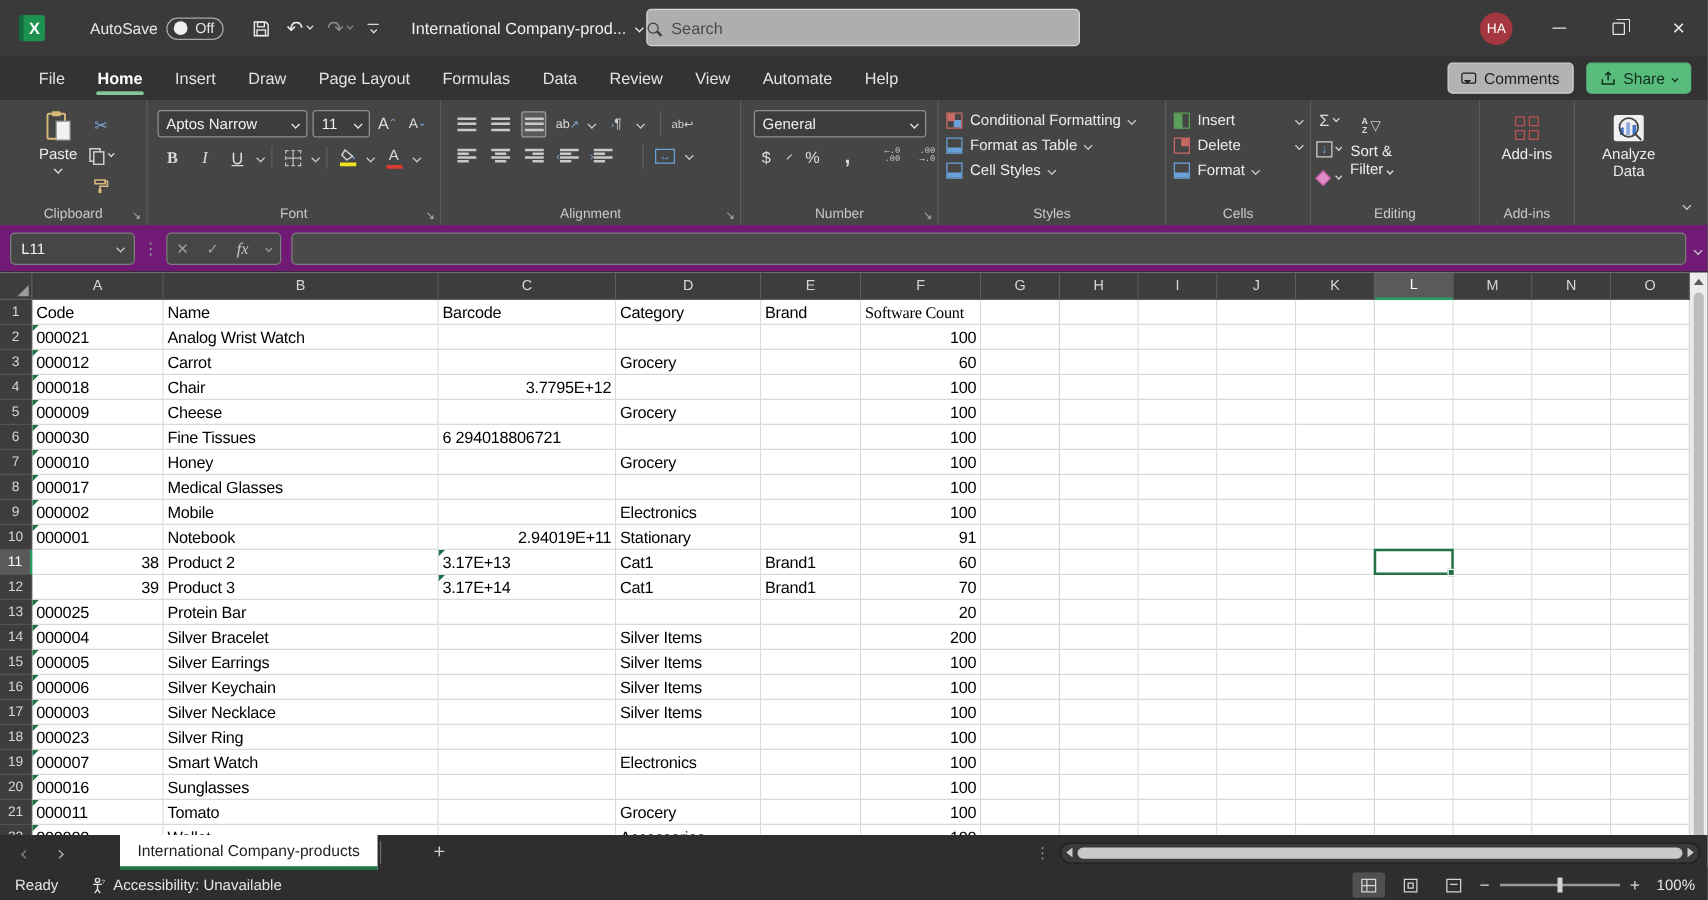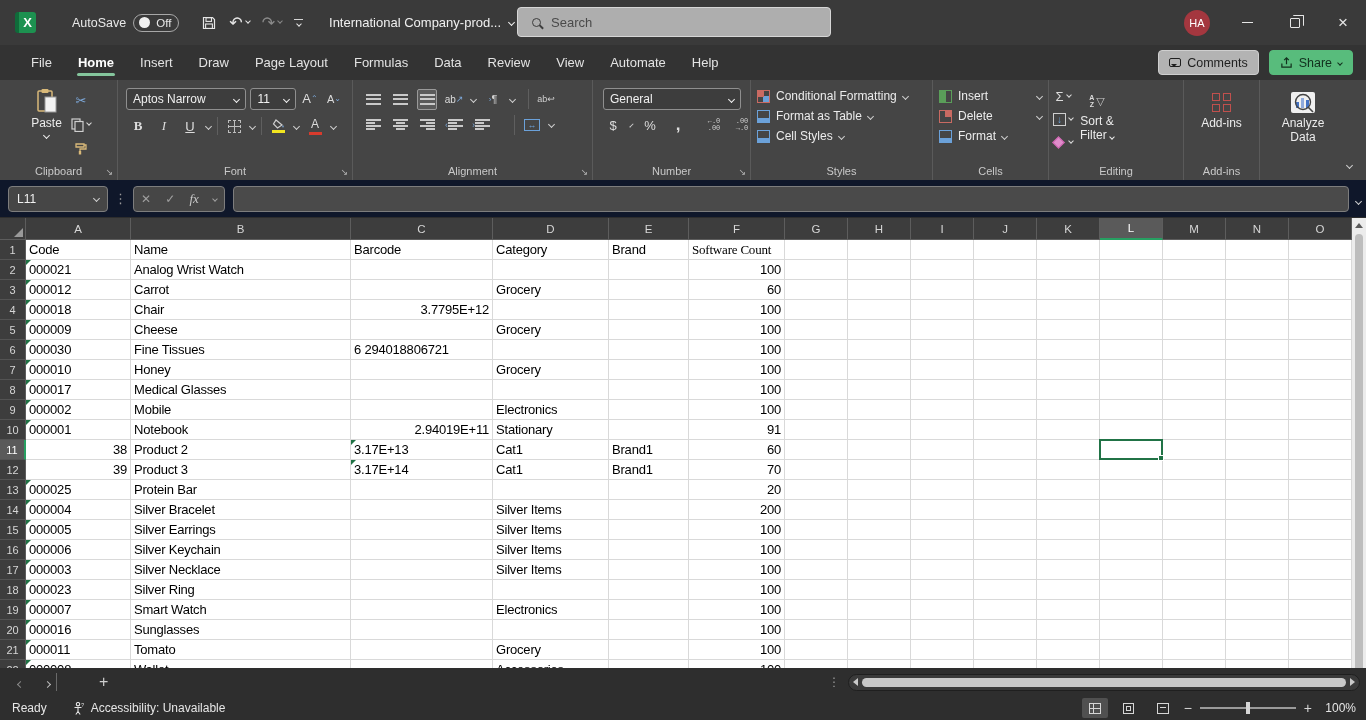--- a/index.html
+++ b/index.html
@@ -17,22 +17,22 @@
   .knob { width:11px; height:11px; background:#f0f0f0; border-radius:50%; }
   .toggle-state { font-size:11.5px; color:#e8e8e8; }
   .qat { display:flex; align-items:center; gap:4px; margin-left:18px; }
   .qat-btn { display:flex; align-items:center; padding:3px 4px; border-radius:3px; font-size:16px; color:#e6e6e6; }
   .qat-btn.disabled { color:#8a8a8a; }
   .chev { display:inline-block; width:5px; height:5px; border-right:1.4px solid currentColor; border-bottom:1.4px solid currentColor; transform:rotate(45deg); }
   .chev-sm { width:4px; height:4px; margin-left:3px; position:relative; top:-2px; }
   .overbar-chev { display:flex; flex-direction:column; align-items:center; gap:2px; }
   .overbar-chev .bar { width:9px; height:1.5px; background:#d5d5d5; }
   #doc-title { margin-left:22px; font-size:13px; color:#f0f0f0; display:flex; align-items:center; gap:8px; }
-  #search-box { position:absolute; left:517px; top:7px; width:314px; height:30px; background:#aeaeae;
-    border:1px solid #d6d6d6; border-radius:4px; display:flex; align-items:center; padding-left:14px; gap:10px; }
+  #search-box { position:absolute; left:517px; top:7px; width:347px; height:30px; background:#aeaeae;
+    border:1px solid #d6d6d6; border-radius:4px; display:flex; align-items:center; padding-left:0; gap:10px; }
   #search-box input { border:none; outline:none; background:transparent; font-size:13px; color:#333; width:280px; font-family:"Liberation Sans",sans-serif; }
   #search-box input::placeholder { color:#4a4a4a; }
   .mag { position:relative; width:9px; height:9px; border:1.5px solid #3d3d3d; border-radius:50%; flex:0 0 auto; }
   .mag::after { content:""; position:absolute; width:5px; height:1.5px; background:#3d3d3d; transform:rotate(45deg); right:-4px; bottom:-2px; }
   .avatar { position:absolute; left:1184px; top:10px; width:26px; height:26px; border-radius:50%;
     background:#a4373f; color:#fff; font-size:11px; display:flex; align-items:center; justify-content:center; }
   .wbtn { position:absolute; top:0; width:46px; height:45px; display:flex; align-items:center; justify-content:center; color:#e6e6e6; }
   #btn-min { left:1224px; } #btn-max { left:1272px; } #btn-close { left:1320px; font-size:17px; font-weight:300; }
   .minbar { width:11px; height:1.5px; background:#e6e6e6; }
   .restore { position:relative; width:10px; height:10px; border:1.2px solid #e6e6e6; border-radius:1px; }
@@ -96,21 +96,21 @@
   .decicon { font-size:7px; line-height:7px; color:#cfcfcf; text-align:center; font-family:"Liberation Mono",monospace; }
   .az { font-size:7px; line-height:7px; color:#dcdcdc; font-weight:bold; text-align:center; }
   .funnel { color:#cfcfcf; font-size:11px; }
   .eraser { width:9px; height:9px; background:#e08ccb; border:1px solid #c45ba6; transform:rotate(45deg); }
   .fillbox { width:13px; height:13px; border:1.2px solid #cfcfcf; color:#6ba1d9; font-size:10px; display:flex; align-items:center; justify-content:center; }
   .addins-ic { width:19px; height:19px; display:grid; grid-template-columns:8px 8px; grid-template-rows:8px 8px; gap:3px; }
   .addins-ic span { border:1.6px solid #c0504d; }
   #collapse-chev { position:absolute; right:14px; bottom:8px; color:#cfcfcf; }
 
   
-  #formularow { top:180px; height:38px; background:#0f172a; display:flex; align-items:center; border-bottom:1px solid #2d2d2d; }
+  #formularow { top:180px; height:38px; background:#701a75; display:flex; align-items:center; border-bottom:1px solid #2d2d2d; }
   #namebox { margin-left:8px; width:100px; height:26px; background:#464646; border:1px solid #7d7d7d; border-radius:4px;
     display:flex; align-items:center; justify-content:space-between; padding:0 8px; color:#f2f2f2; font-size:12px; }
   .vdots { color:#9a9a9a; font-size:13px; margin:0 6px; letter-spacing:0; }
   #fxgroup { width:92px; height:26px; background:#464646; border:1px solid #7d7d7d; border-radius:4px;
     display:flex; align-items:center; justify-content:space-around; color:#9f9f9f; font-size:12px; }
   .fx { font-family:"Liberation Serif",serif; font-style:italic; color:#c8c8c8; font-size:13px; }
   #formula-input { margin-left:8px; width:1116px; height:26px; background:#4a4a4a; border:1px solid #7d7d7d; border-radius:4px;
     color:#f0f0f0; font-size:12px; padding:0 8px; outline:none; font-family:"Liberation Sans",sans-serif; }
   #fbar-expand { margin-left:7px; color:#cfcfcf; }
 
@@ -979,20 +979,23 @@
 </div>
 <div id="vscroll">
   <span class="varrow up"></span>
   <div id="vthumb"></div>
   <span class="varrow down"></span>
 </div>
 
 <div id="sheetbar" class="band">
   <span class="navchev dim"><span class="chev" style="transform:rotate(135deg);"></span></span>
   <span class="navchev"><span class="chev" style="transform:rotate(-45deg);"></span></span>
+  <div id="active-tab">
+      <span>International Company-products</span>
+    </div>
   <span class="tabdiv"></span>
   <span id="newsheet">+</span>
   <span id="hscroll-dots">⋮</span>
   <div id="hscroll">
     <span class="harrow left"></span>
     <div id="hthumb"></div>
     <span class="harrow right"></span>
   </div>
 </div>
 

